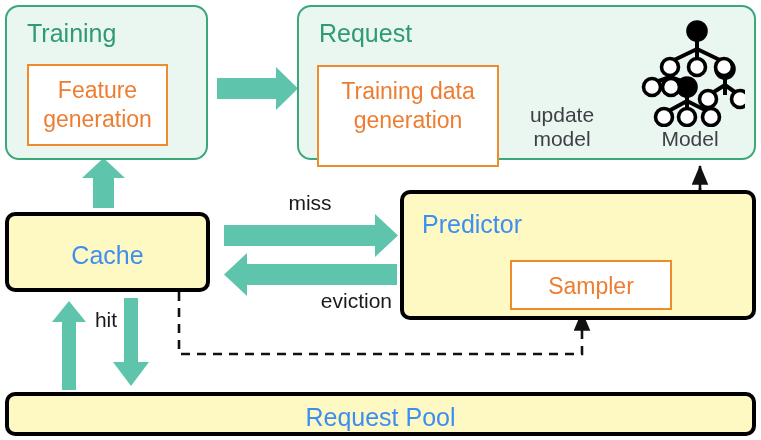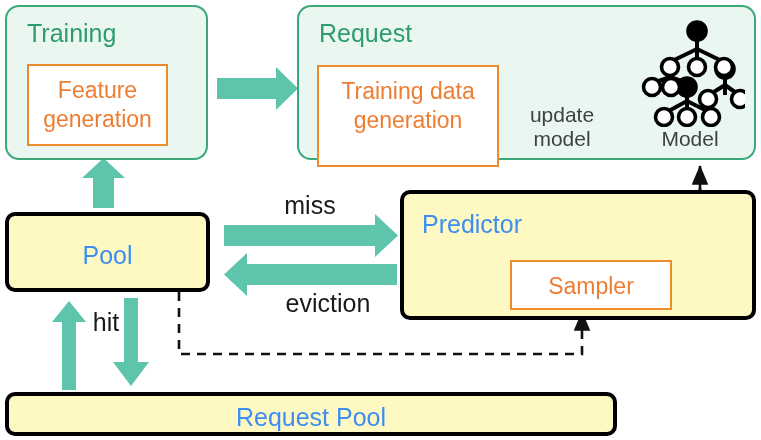--- a/index.html
+++ b/index.html
@@ -63,21 +63,21 @@
   .orange-text {
     color: #ed7d31;
     font-size: 23px;
     text-align: center;
     width: 100%;
     position: absolute;
     left: 0;
   }
   .edge-lbl {
     color: #1a1a1a;
-    font-size: 25px;
+    font-size: 21px;
     text-align: center;
   }
   .dark-lbl {
     color: #3f3f46;
     font-size: 21px;
     text-align: center;
   }
   .center-line {
     position: absolute;
     width: 100%;
@@ -189,33 +189,33 @@
           <circle cx="73" cy="82" r="8.5" fill="#ffffff"></circle>
           <circle cx="105" cy="82" r="8.5" fill="#ffffff"></circle>
         </g>
       </svg>
     </div>
 
     <div class="lbl dark-lbl" style="left:341px; top:120px; width:100px;">Model</div>
   </div>
 
   <div class="box blue-box" style="left:5px; top:212px; width:205px; height:80px;">
-    <div class="lbl title-blue center-line" style="top:25px;">Pool</div>
+    <div class="lbl title-blue center-line" style="top:25px;">Cache</div>
   </div>
 
   <div class="box blue-box" style="left:400px; top:190px; width:356px; height:130px;">
     <div class="lbl title-blue" style="left:18px; top:16px;">Predictor</div>
     <div class="box orange-box" style="left:106px; top:66px; width:162px; height:50px;">
       <div class="orange-text" style="top:11px;">Sampler</div>
     </div>
   </div>
 
-  <div class="box blue-box" style="left:5px; top:392px; width:612px; height:44px;">
+  <div class="box blue-box" style="left:5px; top:392px; width:751px; height:44px;">
     <div class="lbl title-blue center-line" style="top:7px;">Request Pool</div>
   </div>
 
   <div class="lbl edge-lbl" style="left:240px; top:191px; width:140px;">miss</div>
 
-  <div class="lbl edge-lbl" style="left:248px; top:289px; width:160px;">eviction</div>
+  <div class="lbl edge-lbl" style="left:232px; top:289px; width:160px;text-align:right;">eviction</div>
 
   <div class="lbl edge-lbl" style="left:86px; top:308px; width:40px;">hit</div>
 
 </div>
 
 </body></html>

